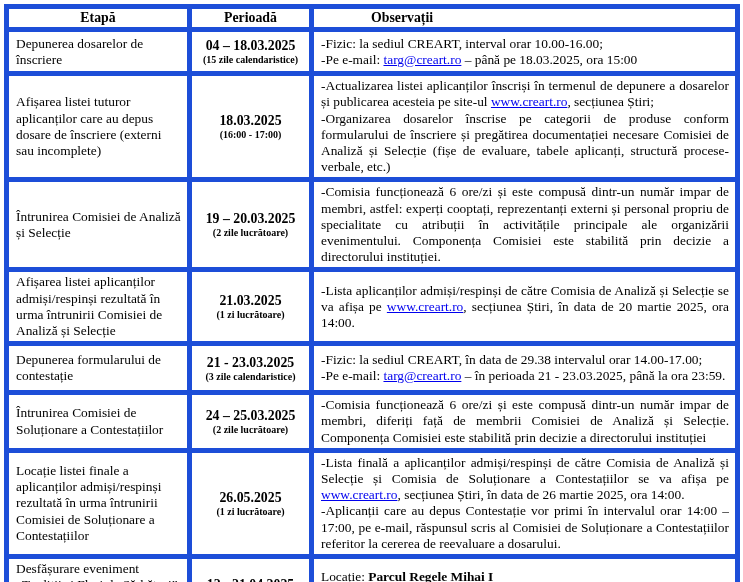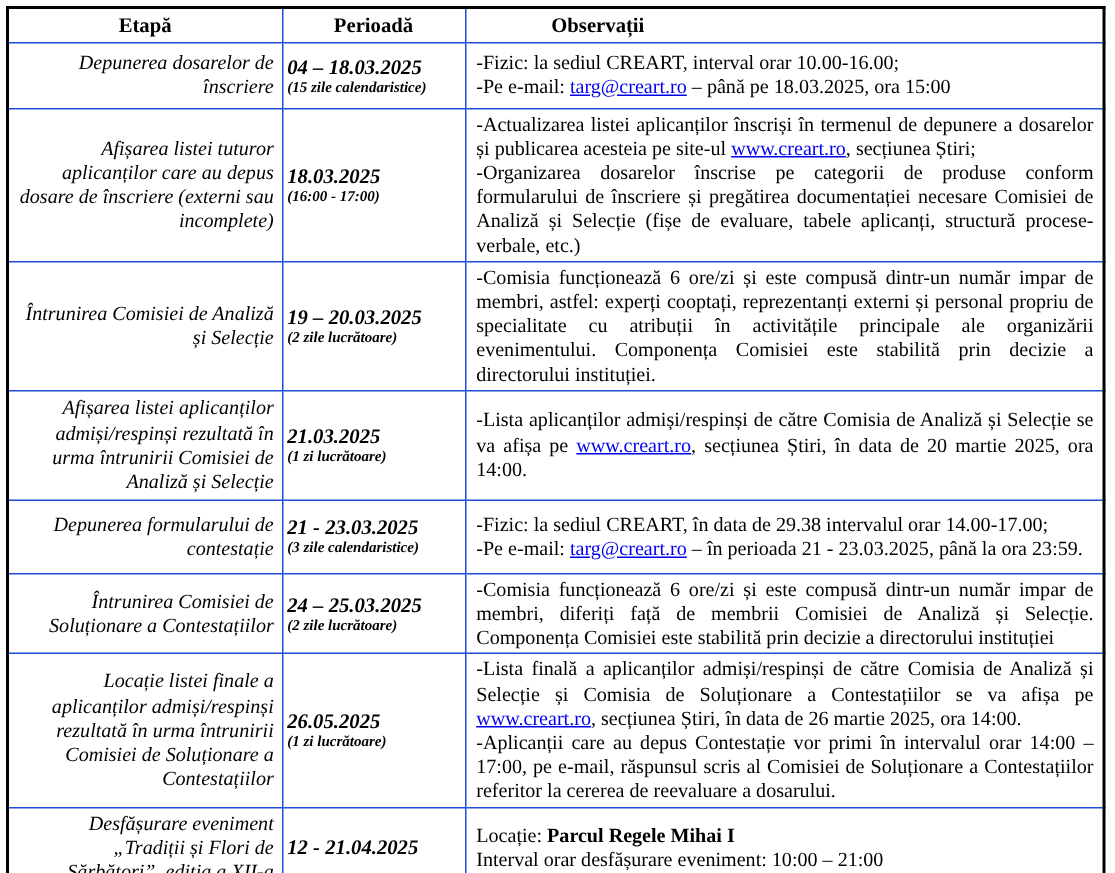--- a/index.html
+++ b/index.html
@@ -22,21 +22,21 @@
   table.schedule {
     border-collapse: collapse;
     table-layout: fixed;
     width: 731px;
     border: 2px solid #000000;
   }
   col.c1 { width: 183px; }
   col.c2 { width: 122px; }
   col.c3 { width: 426px; }
   th, td {
-    border: 1px solid #1d4ed8;
+    border: 5px solid #1d4ed8;
     box-sizing: border-box;
     overflow: hidden;
   }
   thead tr { height: 23px; }
   tbody tr:nth-child(1) { height: 44px; }
   tbody tr:nth-child(2) { height: 100px; }
   tbody tr:nth-child(3) { height: 83px; }
   tbody tr:nth-child(4) { height: 73px; }
   tbody tr:nth-child(5) { height: 49px; }
   tbody tr:nth-child(6) { height: 53px; }
@@ -48,28 +48,27 @@
     text-align: center;
     vertical-align: middle;
     padding: 1px 4px;
   }
   th.h-observatii {
     text-align: left;
     padding-left: 57px;
   }
   td.etapa {
     vertical-align: middle;
-    text-align: right;
+    text-align: left;
     padding: 2px 5px 2px 7px;
-    font-style: italic;
   }
   td.perioada {
     vertical-align: middle;
+    text-align: center;
     padding: 6px 3px;
-    font-style: italic;
   }
   .pdate {
     font-weight: bold;
     font-size: 13.8px;
     line-height: 16px;
   }
   .pnote {
     font-weight: bold;
     font-size: 10px;
     line-height: 11px;

